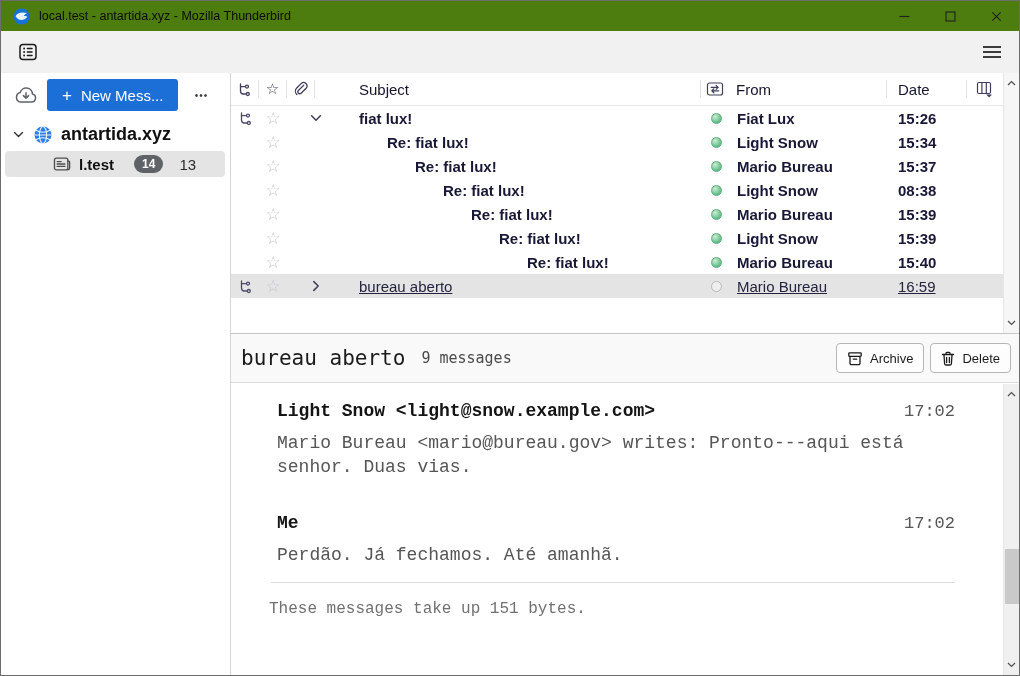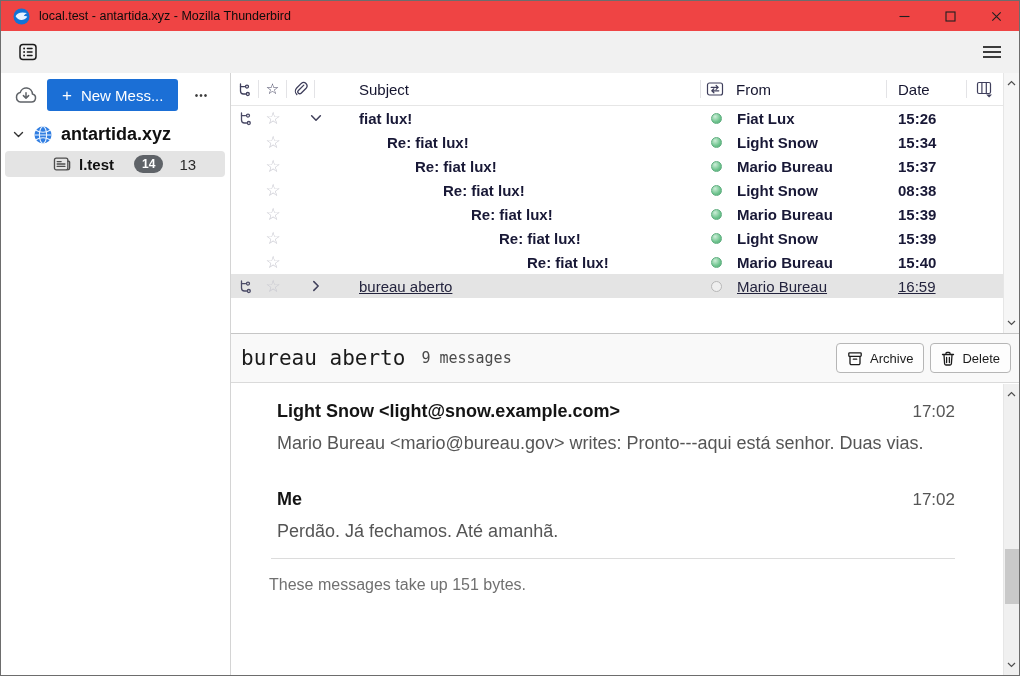--- a/index.html
+++ b/index.html
@@ -1,20 +1,20 @@
 <!DOCTYPE html>
 <html style="--accent: #1b6fd6; --tab-line: #0b66e4; --green: #6ec48e; --sel: #e4e4e4; --badge: #5f6368;"><head>
 <meta charset="utf-8">
 <style>
   * { margin:0; padding:0; box-sizing:border-box; }
   html,body { width:1020px; height:676px; background:#fff; font-family:"Liberation Sans", sans-serif; }
   .window { width:1020px; height:676px; border:1px solid #6d6d6d; display:flex; flex-direction:column; background:#fff; overflow:hidden; }
 
   
-  .titlebar { height:30px; background:#ef4444; display:flex; align-items:center; padding-left:12px; flex:none; }
+  .titlebar { height:30px; background:#4d7c0f; display:flex; align-items:center; padding-left:12px; flex:none; }
   .titlebar .app-title { font-size:12.5px; color:#0c0c0c; margin-left:9px; }
   .win-controls { margin-left:auto; display:flex; height:100%; }
   .win-btn { width:46px; height:100%; display:flex; align-items:center; justify-content:center; }
 
   
   .toolbar { height:42px; background:#f1f1f1; display:flex; align-items:center; padding:0 12px; flex:none; }
   .tool-btn { width:30px; height:30px; display:flex; align-items:center; justify-content:center; border-radius:4px; }
   .app-menu { margin-left:auto; }
 
   
@@ -84,21 +84,21 @@
   .mp-scroll { top:50px; background:#f0f0f0; }
   .scroll-arrow { display:flex; }
 
   
   .message-pane { flex:1; position:relative; display:flex; flex-direction:column; background:#fff; min-height:0; }
   .mp-header { height:49px; flex:none; background:#f9f9f9; border-bottom:1px solid #dadada; display:flex; align-items:center; padding:0 8px 0 10px; }
   .thread-title { font-family:"DejaVu Sans Mono", monospace; font-size:21px; color:#1b1b1b; }
   .thread-count { font-family:"DejaVu Sans Mono", monospace; font-size:15px; color:#4a4a4a; margin-left:16px; }
   .mp-actions { margin-left:auto; display:flex; gap:6px; }
   .mp-btn { height:30px; background:#fdfdfd; border:1px solid #b6b6b6; border-radius:4px; display:flex; align-items:center; gap:7px; padding:0 10px; font-family:"Liberation Sans", sans-serif; font-size:13px; color:#1b1b1b; cursor:pointer; }
-  .mp-body { flex:1; padding:16px 64px 12px 46px; font-family:Liberation Sans, sans-serif; overflow:hidden; }
+  .mp-body { flex:1; padding:16px 64px 12px 46px; font-family:Liberation Mono, monospace; overflow:hidden; }
   .msg + .msg { margin-top:32px; }
   .msg-head { display:flex; justify-content:space-between; align-items:baseline; font-size:18px; line-height:24px; }
   .msg-sender { font-weight:bold; color:#141414; }
   .msg-time { color:#555; font-size:17px; }
   .msg-body { margin-top:7px; width:655px; color:#555; font-size:18px; line-height:24px; }
   .mp-divider { border:0; border-top:1px solid #dcdcdc; margin:15px 0 0 -6px; }
   .byte-footer { margin:15px 0 0 -8px; color:#707070; font-size:16px; line-height:22px; }
 </style>
 <title>local.test - antartida.xyz - Mozilla Thunderbird</title></head>
 <body>

